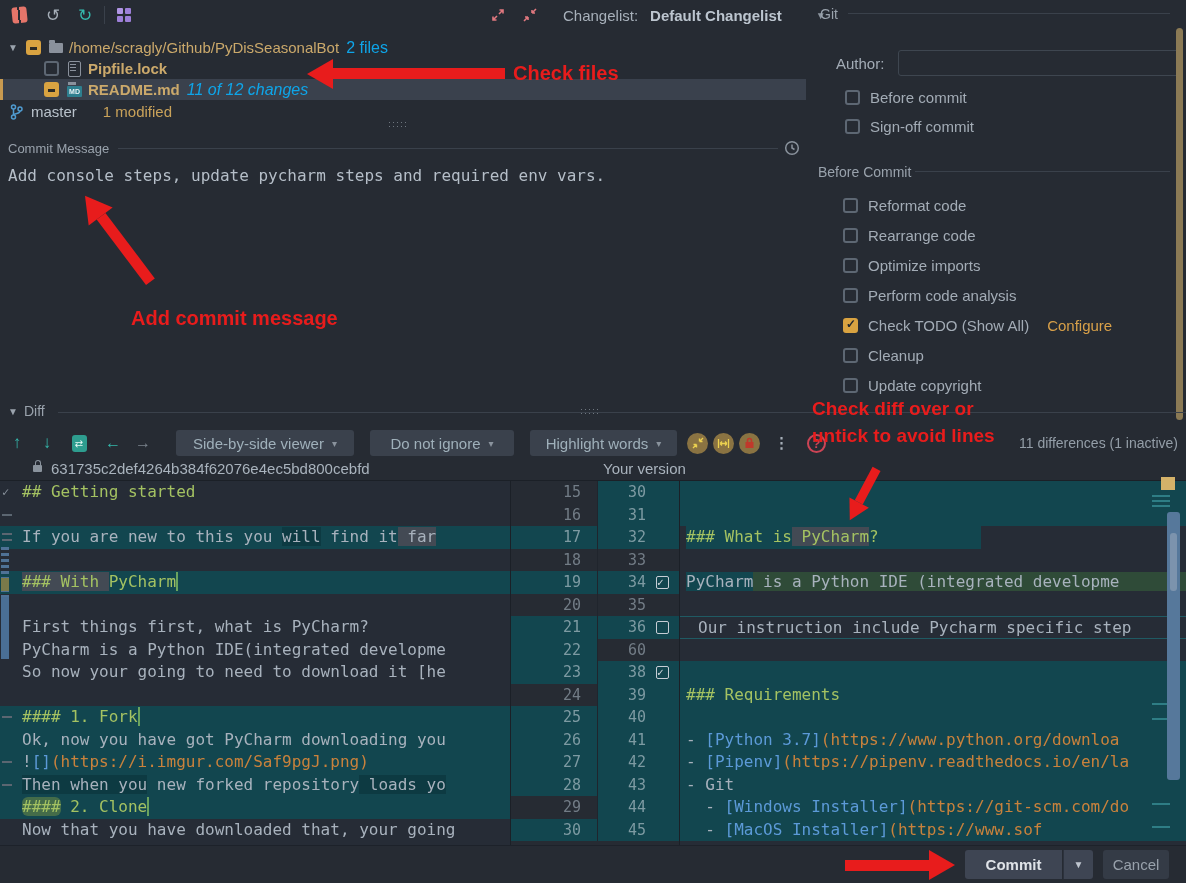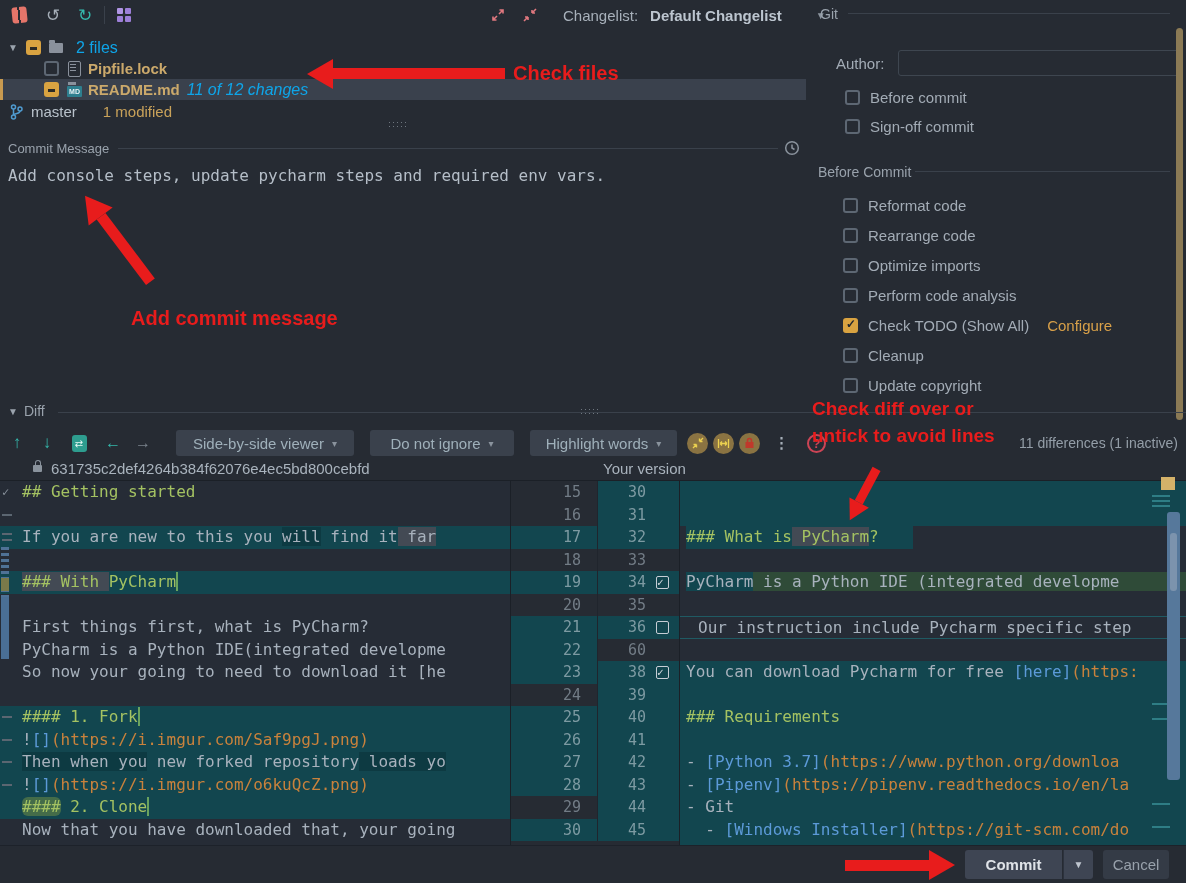--- a/index.html
+++ b/index.html
@@ -86,21 +86,21 @@
   .seg.md{color:#a4c262;}
   .seg.txt{color:#a8b2bd;}
   .seg.link{color:#5c9ad8;}
   .seg.url{color:#c9823c;}
   .seg.hlTeal{background:#0d3a42;}
   .seg.hlGray{background:#434a54;}
   .seg.insEdge{border-right:2px solid #6aa35f;}
   .seg.segTeal{background:#12464f;}
   .seg.fillGreen{background:#2f4b38;padding-right:400px;}
   .seg.todoPill{background:rgba(110,140,70,.55);border-radius:6px;}
-  .inlineTeal{background:#12464f;padding-right:34px;display:inline-block;height:100%;}
+  .inlineTeal{background:#12464f;padding-right:102px;display:inline-block;height:100%;}
   .gmark{position:absolute;left:2px;}
   .gm-check{color:#8a939d;font-size:12px;top:0;}
   .gm-dash,.gm-dash2{top:10px;width:10px;height:2px;background:#5b6671;}
   .gm-dash2{box-shadow:0 6px 0 #5b6671;top:7px;}
   .mrow{display:flex;height:22.5px;line-height:22.5px;font-family:"DejaVu Sans Mono",monospace;font-size:15px;color:#727c86;}
   .mrow .ml{width:70px;text-align:right;padding-right:16px;border-right:1px solid #20252d;}
   .mrow .mr{width:48px;text-align:right;}
   .mrow .mcb{width:33px;display:flex;align-items:center;justify-content:center;}
   .mrow .t{background:#12464f;color:#7d9aa2;}
   .dcb{width:13px;height:13px;box-sizing:border-box;border:1.5px solid #c6cdd5;border-radius:2px;position:relative;}
@@ -158,20 +158,21 @@
     </span>
     <span class="chg-label" style="margin-left:22px">Changelist:</span>
     <span class="chg-value">Default Changelist</span>
     <span class="chg-caret">▼</span>
   </div>
 
   <div class="abs tree-row" style="top:37px">
     <span class="twisty" style="margin-left:6px">▼</span>
     <span class="cbx part" style="margin-left:6px"></span>
     <span class="folder"></span>
+    <span class="fpath">/home/scragly/Github/PyDisSeasonalBot</span>
     <span class="fmeta">2 files</span>
   </div>
   <div class="abs tree-row" style="top:58px">
     <span class="cbx" style="margin-left:44px"></span>
     <span class="page"></span>
     <span class="fname">Pipfile.lock</span>
   </div>
   <div class="abs tree-row tree-sel" style="top:79px">
     <span class="abs selbar" style="top:0;height:21px"></span>
     <span class="cbx part" style="margin-left:44px"></span>
@@ -309,23 +310,23 @@
       <div class="drow dark" style="padding-left: 22px;"><span class="gmark gm-dash"></span></div>
       <div class="drow teal" style="padding-left: 22px;"><span class="gmark gm-dash2"></span><span class="seg txt">If you are new to this you </span><span class="seg txt hlTeal">will</span><span class="seg txt"> find it</span><span class="seg txt hlGray"> far</span></div>
       <div class="drow dark" style="padding-left: 22px;"></div>
       <div class="drow teal" style="padding-left: 22px;"><span class="seg md hlGray">### With </span><span class="seg md insEdge">PyCharm</span></div>
       <div class="drow dark" style="padding-left: 22px;"></div>
       <div class="drow dark" style="padding-left: 22px;"><span class="seg txt">First things first, what is PyCharm?</span></div>
       <div class="drow dark" style="padding-left: 22px;"><span class="seg txt">PyCharm is a Python IDE(integrated developme</span></div>
       <div class="drow dark" style="padding-left: 22px;"><span class="seg txt">So now your going to need to download it [he</span></div>
       <div class="drow dark" style="padding-left: 22px;"></div>
       <div class="drow teal" style="padding-left: 22px;"><span class="gmark gm-dash"></span><span class="seg md">#### 1. </span><span class="seg md insEdge">Fork</span></div>
+      <div class="drow teal" style="padding-left: 22px;"><span class="seg txt">Ok, now you have got PyCharm downloading you</span></div>
       <div class="drow teal" style="padding-left: 22px;"><span class="gmark gm-dash"></span><span class="seg txt">!</span><span class="seg link">[]</span><span class="seg url">(https://i.imgur.com/Saf9pgJ.png)</span></div>
       <div class="drow teal" style="padding-left: 22px;"><span class="gmark gm-dash"></span><span class="seg txt hlTeal">Then when you</span><span class="seg txt"> new forked repository</span><span class="seg txt hlTeal"> loads yo</span></div>
-      <div class="drow teal" style="padding-left: 22px;"><span class="gmark gm-dash"></span><span class="seg txt">!</span><span class="seg link">[]</span><span class="seg url">(https://i.imgur.com/o6kuQcZ.png)</span></div>
       <div class="drow teal" style="padding-left: 22px;"><span class="seg md todoPill">####</span><span class="seg md"> 2. </span><span class="seg md insEdge">Clone</span></div>
       <div class="drow dark" style="padding-left: 22px;"><span class="seg txt">Now that you have downloaded that, your going</span></div>
     </div>
   <div class="abs" id="diff-mid" style="left:510px;top:481px;width:168px;height:364px;border-left:1px solid #1b2027;overflow:hidden;background:#262b33">
       <div class="mrow">
         <span class="ml">15</span>
         <span class="mr t">30</span>
         <span class="mcb t"></span>
       </div>
       <div class="mrow">
@@ -412,21 +413,20 @@
     </div>
   <div class="abs pane" id="diff-right" style="left:679px;top:481px;width:507px;height:364px;border-left:1px solid #1b2027">
       <div class="drow teal" style="padding-left: 6px;"></div>
       <div class="drow teal" style="padding-left: 6px;"></div>
       <div class="drow dark" style="padding-left: 6px;"><span class="inlineTeal"><span class="seg md">### What is</span><span class="seg md hlGray"> PyCharm</span><span class="seg md">?</span></span></div>
       <div class="drow dark" style="padding-left: 6px;"></div>
       <div class="drow dark" style="padding-left: 6px;"><span class="seg txt segTeal">PyCharm</span><span class="seg txt fillGreen"> is a Python IDE (integrated developme</span></div>
       <div class="drow dark" style="padding-left: 6px;"></div>
       <div class="drow dark bordered" style="padding-left: 18px;"><span class="seg txt">Our instruction include Pycharm specific step</span></div>
       <div class="drow dark" style="padding-left: 6px;"></div>
-      <div class="drow teal" style="padding-left: 6px;"><span class="seg txt">You can download Pycharm for free </span><span class="seg link">[here]</span><span class="seg url">(https:</span></div>
       <div class="drow teal" style="padding-left: 6px;"></div>
       <div class="drow teal" style="padding-left: 6px;"><span class="seg md">### Requirements</span></div>
       <div class="drow teal" style="padding-left: 6px;"></div>
       <div class="drow teal" style="padding-left: 6px;"><span class="seg txt">- </span><span class="seg link">[Python 3.7]</span><span class="seg url">(https://www.python.org/downloa</span></div>
       <div class="drow teal" style="padding-left: 6px;"><span class="seg txt">- </span><span class="seg link">[Pipenv]</span><span class="seg url">(https://pipenv.readthedocs.io/en/la</span></div>
       <div class="drow teal" style="padding-left: 6px;"><span class="seg txt">- Git</span></div>
       <div class="drow teal" style="padding-left: 6px;"><span class="seg txt">  - </span><span class="seg link">[Windows Installer]</span><span class="seg url">(https://git-scm.com/do</span></div>
       <div class="drow teal" style="padding-left: 6px;"><span class="seg txt">  - </span><span class="seg link">[MacOS Installer]</span><span class="seg url">(https://www.sof</span></div>
     </div>
 

